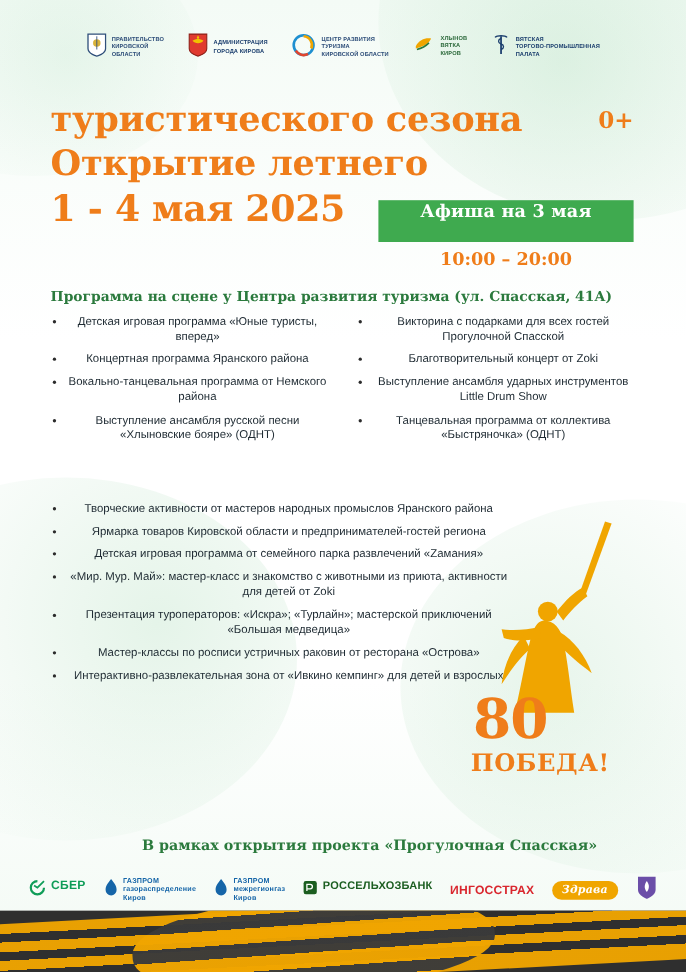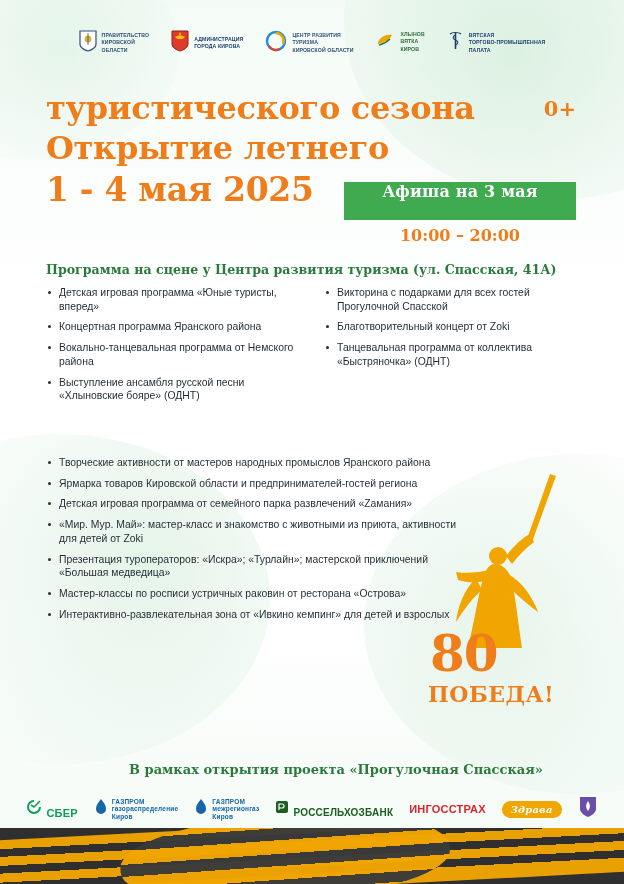--- a/index.html
+++ b/index.html
@@ -146,21 +146,21 @@
   .sec1-head { position: absolute; top: 262px; left: 46px; width: 530px; }
   .cols {
     position: absolute;
     top: 286px;
     left: 46px;
     width: 532px;
     display: flex;
     gap: 24px;
   }
   .col { width: 254px; }
-  ul.items { list-style: none; }
+  ul.items { list-style: none; text-align: center; }
   ul.items li {
     position: relative;
     padding-left: 13px;
     margin-bottom: 7px;
     font-size: 10.4px;
     line-height: 1.32;
     color: #1f2b33;
   }
   ul.items li::before {
     content: "";
@@ -225,21 +225,21 @@
   .sponsors {
     position: absolute;
     top: 796px;
     left: 0; right: 0;
     display: flex;
     justify-content: center;
     align-items: center;
     gap: 16px;
     padding: 0 34px;
   }
-  .sp { display: flex; align-items: flex-end; gap: 4px; }
+  .sp { display: flex; align-items: flex-start; gap: 4px; }
   .sp-text {
     font-size: 9px;
     font-weight: bold;
     letter-spacing: .2px;
   }
   .sp-sber { color: #0f9d58; font-size: 11px; }
   .sp-gaz { color: #1565a8; font-size: 6.5px; line-height: 1.15; white-space: pre-line; }
   .sp-rshb { color: #1b5e20; font-size: 10px; }
   .sp-ing { color: #d9262e; font-size: 11px; }
   .sp-zdrava { color: #ffffff; font-size: 10px; }
@@ -379,20 +379,21 @@
         <li>Детская игровая программа «Юные туристы, вперед»</li>
         <li>Концертная программа Яранского района</li>
         <li>Вокально-танцевальная программа от Немского района</li>
         <li>Выступление ансамбля русской песни «Хлыновские бояре» (ОДНТ)</li>
       </ul>
     </div>
     <div class="col">
       <ul class="items">
         <li>Викторина с подарками для всех гостей Прогулочной Спасской</li>
         <li>Благотворительный концерт от Zoki</li>
+        <li>Выступление ансамбля ударных инструментов Little Drum Show</li>
         <li>Танцевальная программа от коллектива «Быстряночка» (ОДНТ)</li>
       </ul>
     </div>
   </div>
 
   <ul class="items sec2-list">
     <li>Творческие активности от мастеров народных промыслов Яранского района</li>
     <li>Ярмарка товаров Кировской области и предпринимателей-гостей региона</li>
     <li>Детская игровая программа от семейного парка развлечений «Zамания»</li>
     <li>«Мир. Мур. Май»: мастер-класс и знакомство с животными из приюта, активности для детей от Zoki</li>

